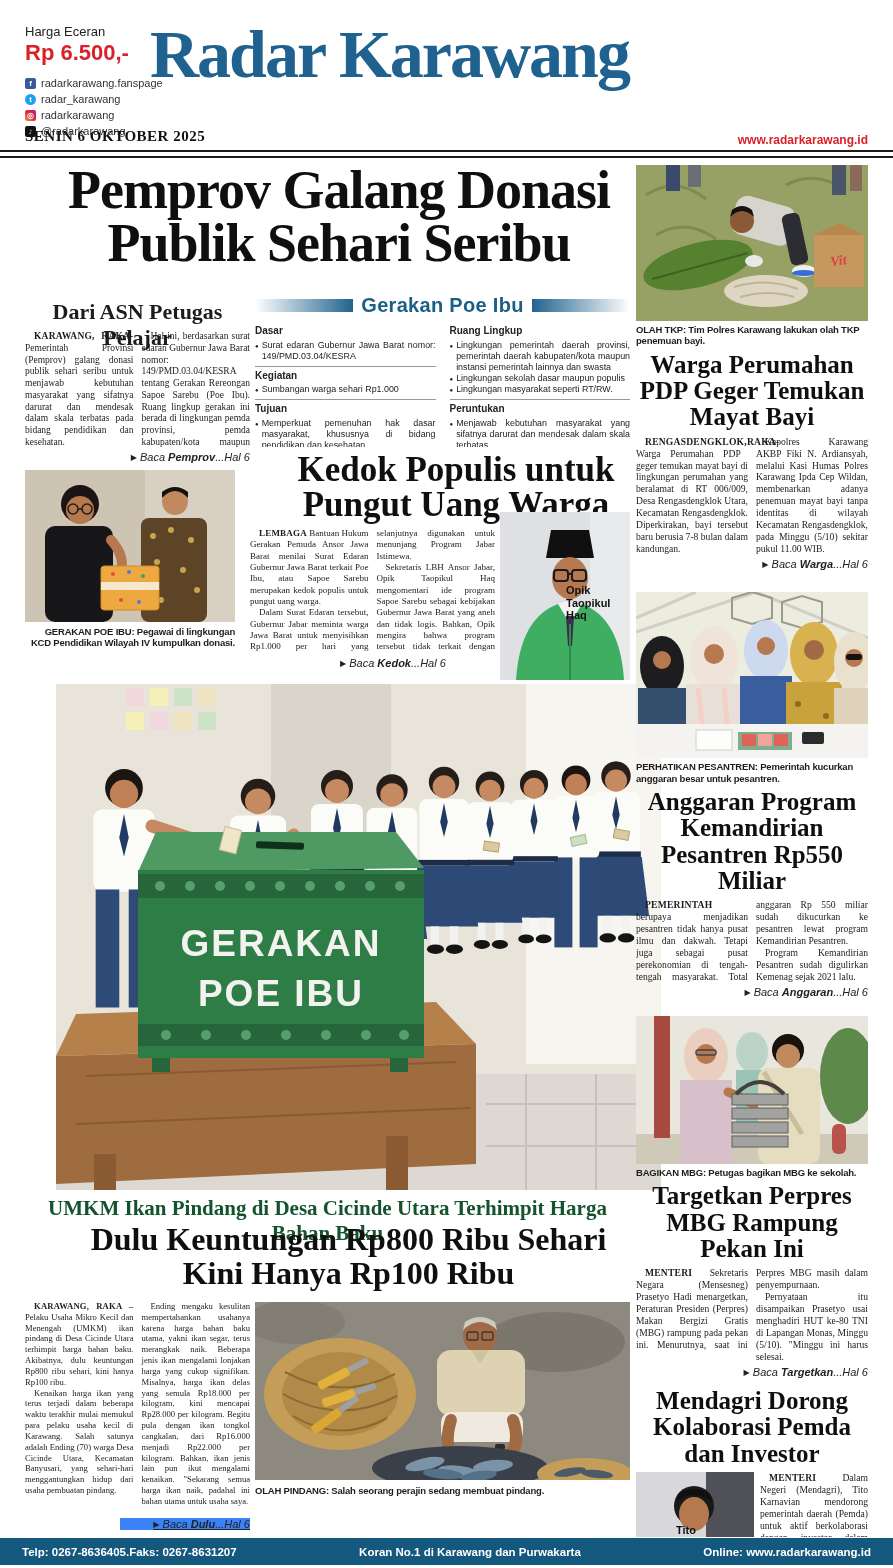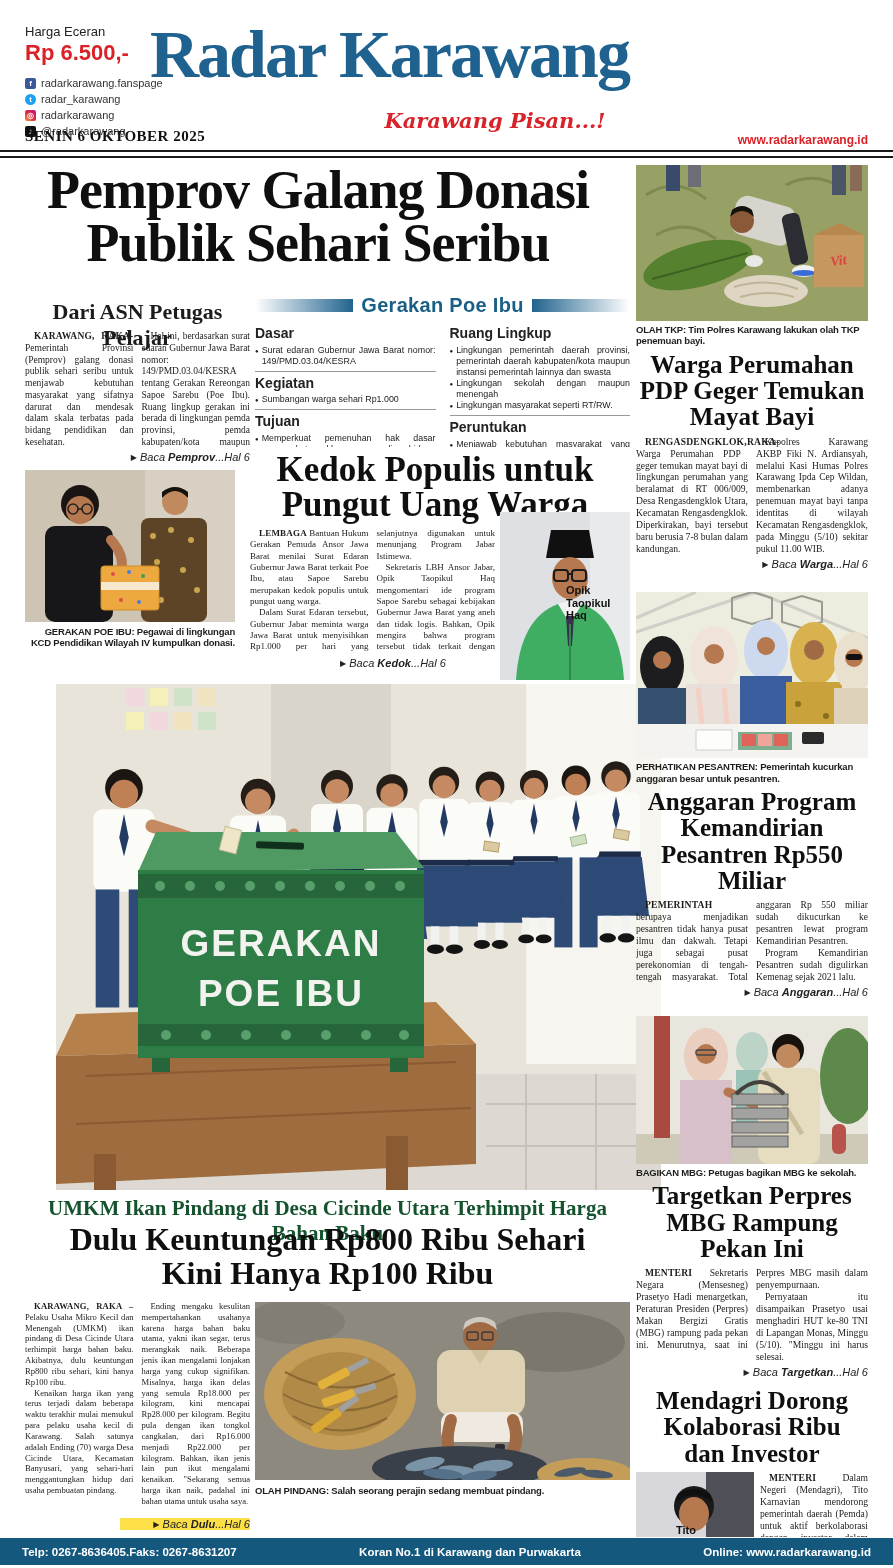--- a/index.html
+++ b/index.html
@@ -18,51 +18,51 @@
   .ic-ig{background:linear-gradient(45deg,#f09433,#dc2743,#bc1888);}
   .ic-tk{background:#111;}
   .date{left:25px;top:128px;font:bold 15px "Liberation Serif",serif;letter-spacing:.5px;color:#111;}
   .logo{left:150px;top:20px;width:590px;font:bold 68px/1 "Liberation Serif",serif;
         color:#20628f;letter-spacing:-2px;}
   .tagline{left:330px;top:108px;width:330px;text-align:center;
         font:italic bold 21px "DejaVu Serif",serif;color:#d8232a;}
   .website{right:25px;top:133px;font:bold 12px "Liberation Sans",sans-serif;color:#da2128;}
   .rule{left:0;top:150px;width:893px;height:4px;border-top:2px solid #1a1a1a;border-bottom:2px solid #1a1a1a;}
   
-  .hl{font-weight:bold;text-align:center;color:#0f0f0f;}
+  .hl{font-weight:bold;text-align:center;color:#0f0f0f;padding-left:21px;}
   .lead-hl{left:0;top:164px;width:636px;font-size:54px;line-height:.99;letter-spacing:-1px;}
   .lead-sub{left:25px;top:299px;width:225px;font:bold 22px "Liberation Serif",serif;text-align:center;}
   .kedok-hl{left:238px;top:452px;width:394px;font-size:35px;line-height:1.0;}
   .umkm-kicker{left:25px;top:1196px;width:605px;text-align:center;font:600 21px "Liberation Serif",serif;color:#14532d;}
   .umkm-hl{left:25px;top:1223px;width:605px;font-size:32px;line-height:1.05;}
   
   .body2{column-count:2;column-gap:8px;text-align:justify;overflow:hidden;}
   .para{margin:0;text-indent:9px;}
   .dl{letter-spacing:.2px;}
   .lead-body{left:25px;top:331px;width:225px;height:119px;font:9.5px/1.24 "Liberation Serif",serif;}
   .lead-more{left:25px;top:451px;width:225px;text-align:right;}
   .kedok-body{left:250px;top:528px;width:245px;height:126px;font:9px/1.26 "Liberation Serif",serif;}
   .kedok-more{left:340px;top:657px;width:155px;text-align:left;}
   .umkm-body{left:25px;top:1301px;width:225px;height:214px;font:8.6px/1.26 "Liberation Serif",serif;}
-  .umkm-more{left:120px;top:1518px;width:130px;text-align:right;background:#fde047;}
+  .umkm-more{left:120px;top:1518px;width:130px;text-align:right;background:#3b82f6;text-decoration:underline;}
   .more{font:italic 11px "Liberation Sans",sans-serif;color:#222;white-space:nowrap;}
   .more .arrow{font-style:normal;font-size:8px;vertical-align:1px;}
   .more .mname{font-weight:bold;}
   
   .infobox{left:255px;top:294px;width:375px;height:153px;overflow:hidden;}
   .ib-title{display:flex;align-items:center;gap:8px;}
   .bar{height:13px;flex:1;}
   .bar-l{background:linear-gradient(to right,#ffffff,#21638e);}
   .bar-r{background:linear-gradient(to left,#ffffff,#21638e);}
   .ib-title-text{font:bold 20px "Liberation Sans",sans-serif;color:#1a5f86;letter-spacing:.3px;}
   .ib-cols{display:flex;gap:14px;margin-top:5px;}
   .ib-col{flex:1;font:8.9px/1.25 "Liberation Sans",sans-serif;color:#222;}
   .ib-sec{padding:3px 0 4px;}
   .ib-sec + .ib-sec{border-top:1px solid #999;}
-  .ib-h{font-weight:bold;font-size:14px;margin:0 0 2px;}
+  .ib-h{font-weight:bold;font-size:10px;margin:0 0 2px;}
   .ib-li{display:flex;gap:3px;text-align:justify;}
   .ib-li .bullet{font-size:6px;padding-top:3px;}
   
   figure{margin:0;}
   .cap{font:bold 9.5px/1.2 "Liberation Sans",sans-serif;color:#1d1d1d;letter-spacing:-.2px;}
   .fig-kcd{left:25px;top:470px;width:210px;height:152px;}
   .cap-kcd{left:25px;top:626px;width:210px;text-align:right;}
   .fig-opik{left:500px;top:512px;width:130px;height:168px;}
   .opik-label{left:566px;top:584px;width:66px;font:bold 11px/1.15 "Liberation Sans",sans-serif;color:#111;}
   .fig-donation{left:25px;top:684px;width:605px;height:448px;padding-left:31px;}
@@ -108,21 +108,20 @@
         <span>radarkarawang</span>
       </div>
       <div class="soc-row">
         <span class="soc-ic ic-tk">♪</span>
         <span>@radarkarawang</span>
       </div>
     </div>
   </div>
   <div class="abs date">SENIN 6 OKTOBER 2025</div>
   <div class="abs logo">Radar Karawang</div>
-  <div class="abs tagline">Karawang Pisan...!</div>
   <div class="abs website">www.radarkarawang.id</div>
   <div class="abs rule"></div>
 
   <div class="abs hl lead-hl">
 
   <div>Pemprov Galang Donasi</div>
       <div>Publik Sehari Seribu</div>
     </div>
   <div class="abs lead-sub">Dari ASN Petugas Pelajar</div>
   <div class="abs body2 lead-body">
@@ -179,21 +178,21 @@
         <div class="ib-sec">
           <div class="ib-h">Ruang Lingkup</div>
           <div>
 
           <div class="ib-li">
                 <span class="bullet">●</span>
                 <span>Lingkungan pemerintah daerah provinsi, pemerintah daerah kabupaten/kota maupun instansi pemerintah lainnya dan swasta</span>
               </div>
               <div class="ib-li">
                 <span class="bullet">●</span>
-                <span>Lingkungan sekolah dengan maupun menengah</span>
+                <span>Lingkungan sekolah dasar maupun populis</span>
               </div>
               <div class="ib-li">
                 <span class="bullet">●</span>
                 <span>Lingkungan masyarakat seperti RT/RW.</span>
               </div>
             </div>
         </div>
         <div class="ib-sec">
           <div class="ib-h">Peruntukan</div>
           <div>
@@ -592,21 +591,21 @@
         <span class="arrow">▶</span>
         <span>Baca</span>
         <span class="mname">Targetkan</span><span>...Hal 6</span>
       </span>
     </section>
 
     <section class="sec-gap3">
       <h2>
 
       <div>Mendagri Dorong</div>
-          <div>Kolaborasi Ribu</div>
+          <div>Kolaborasi Pemda</div>
           <div>dan Investor</div>
         </h2>
       <div class="mendagri-row">
         <figure>
           <svg width="118" height="112" viewBox="0 0 118 112" preserveAspectRatio="none">
             <rect width="118" height="112" fill="#d8d8dc"></rect>
               <rect x="70" width="48" height="112" fill="#505058"></rect>
             <circle cx="58" cy="34" r="20" fill="#1a1a1a"></circle>
             <ellipse cx="58" cy="42" rx="15" ry="17" fill="#b5784f"></ellipse>
             <path d="M40 30 q18 -14 36 0 l-2 -8 q-16 -10 -32 0 z" fill="#101010"></path>

